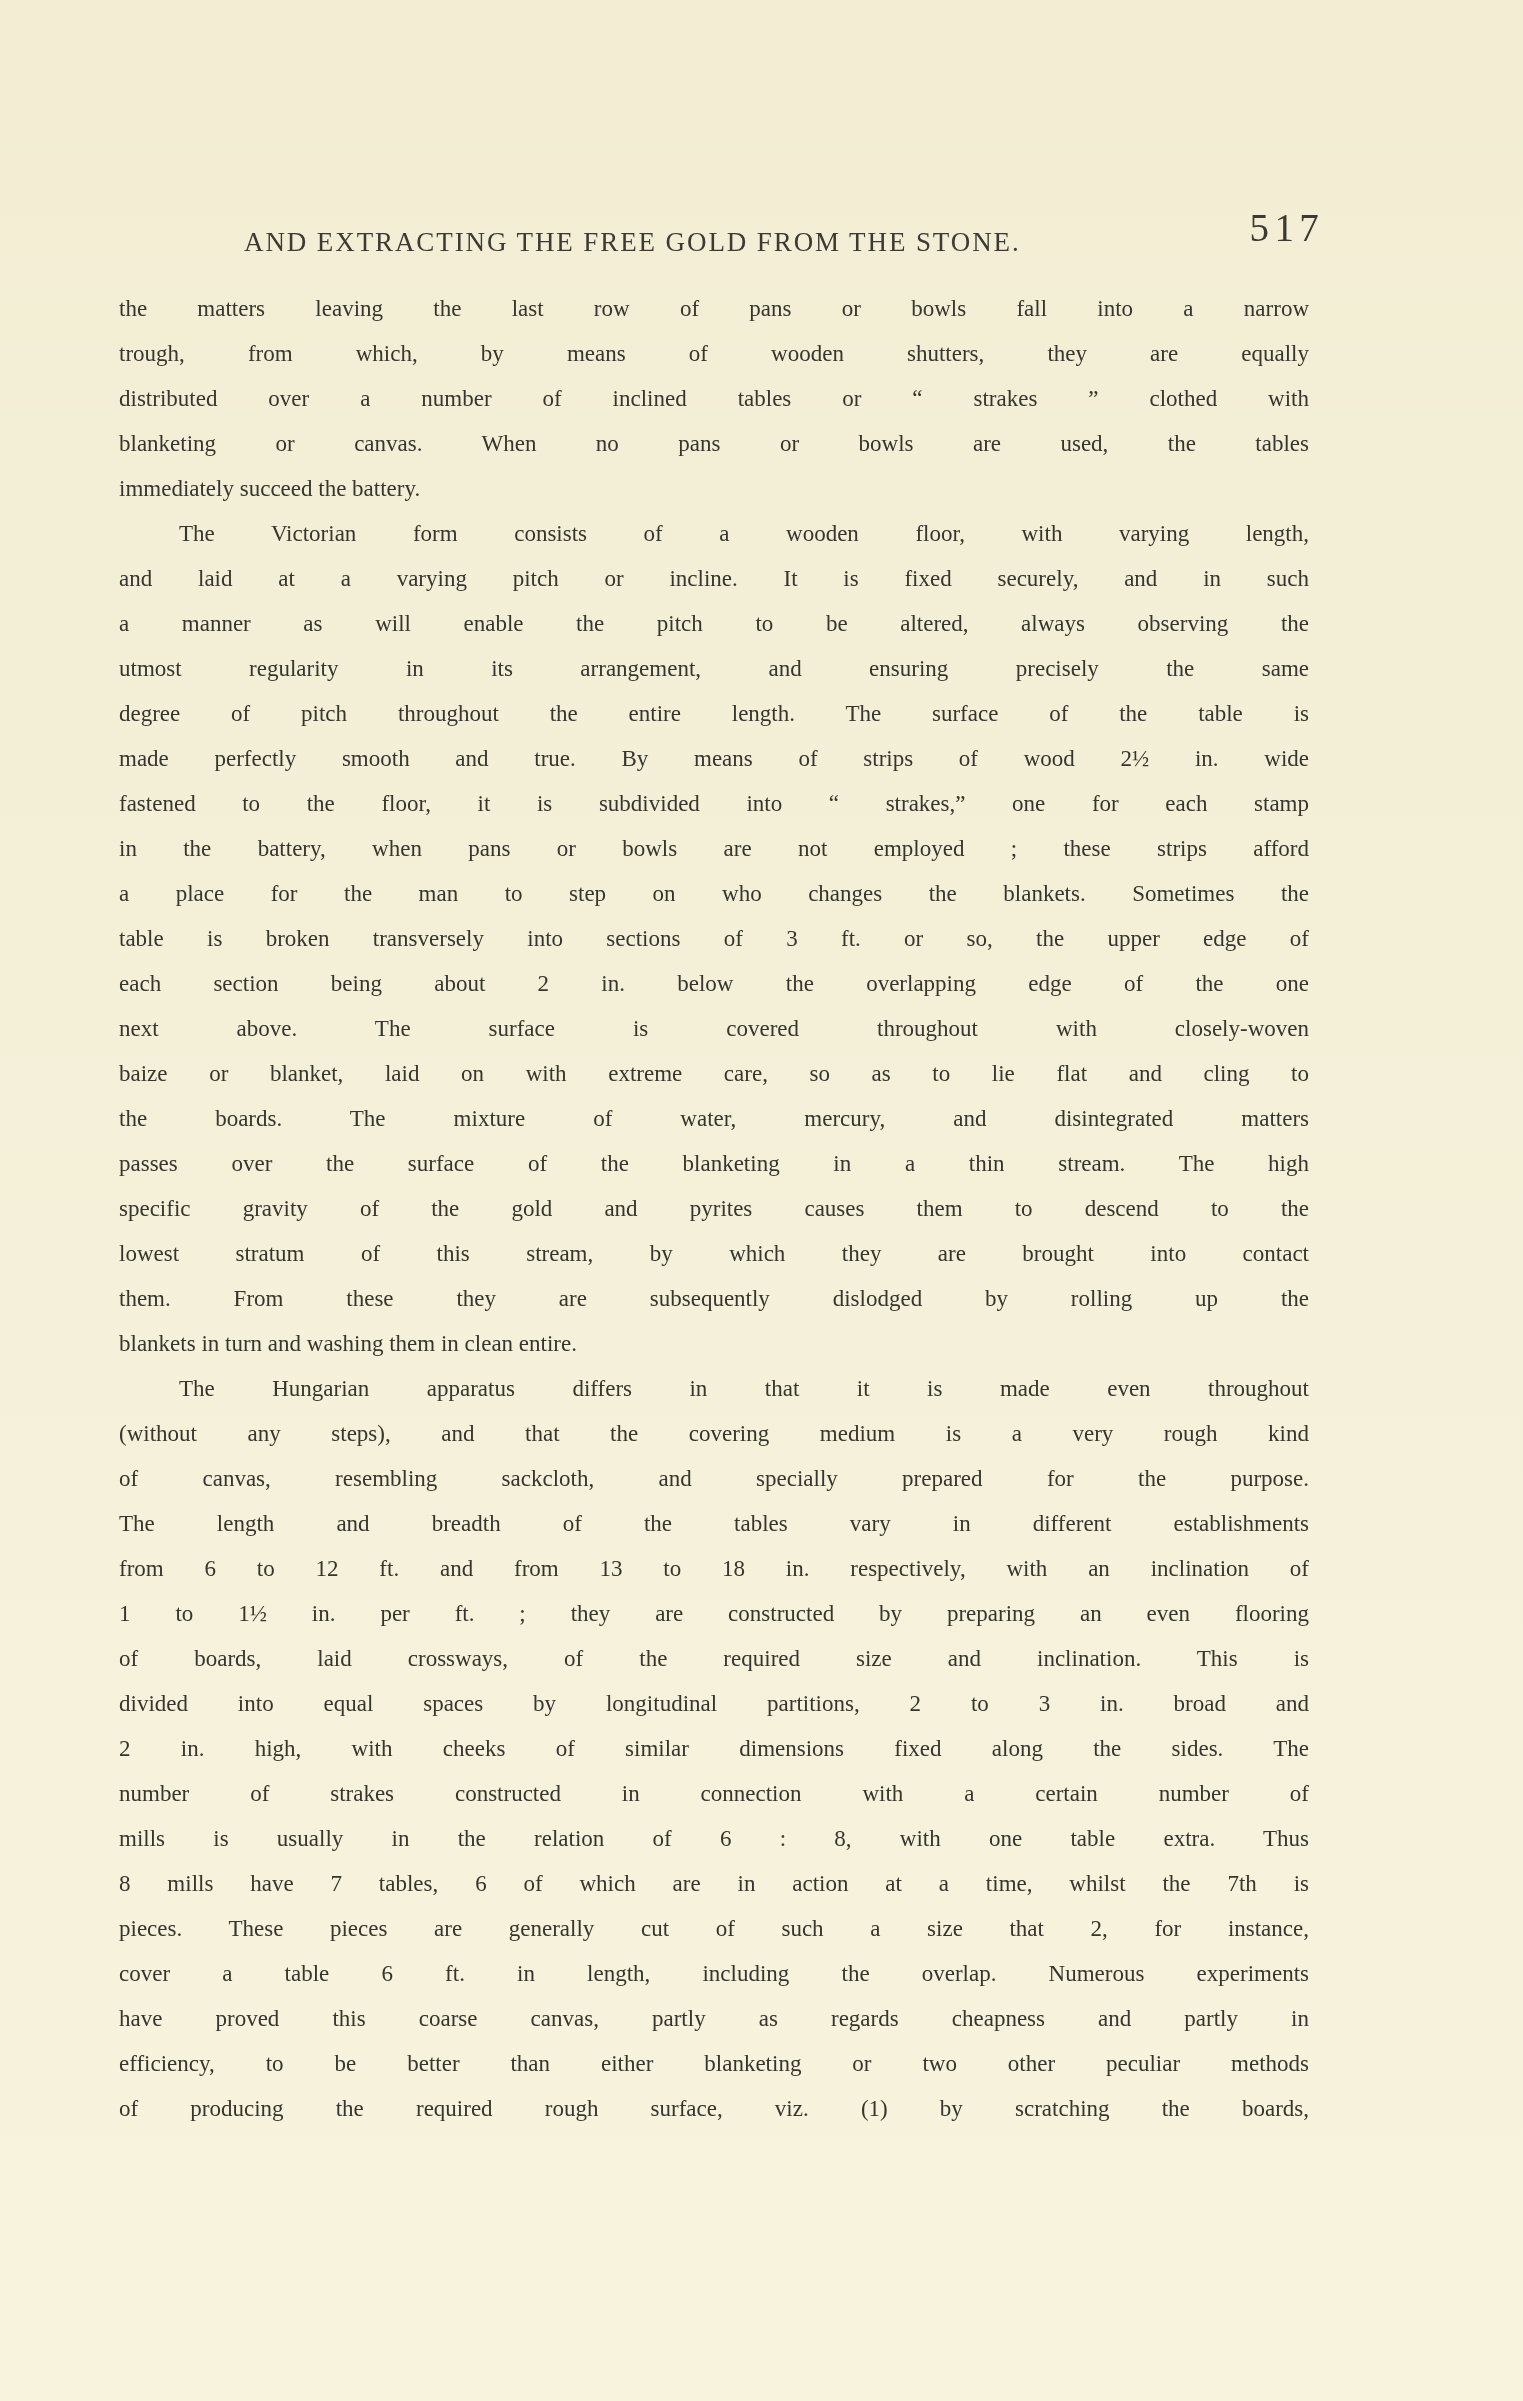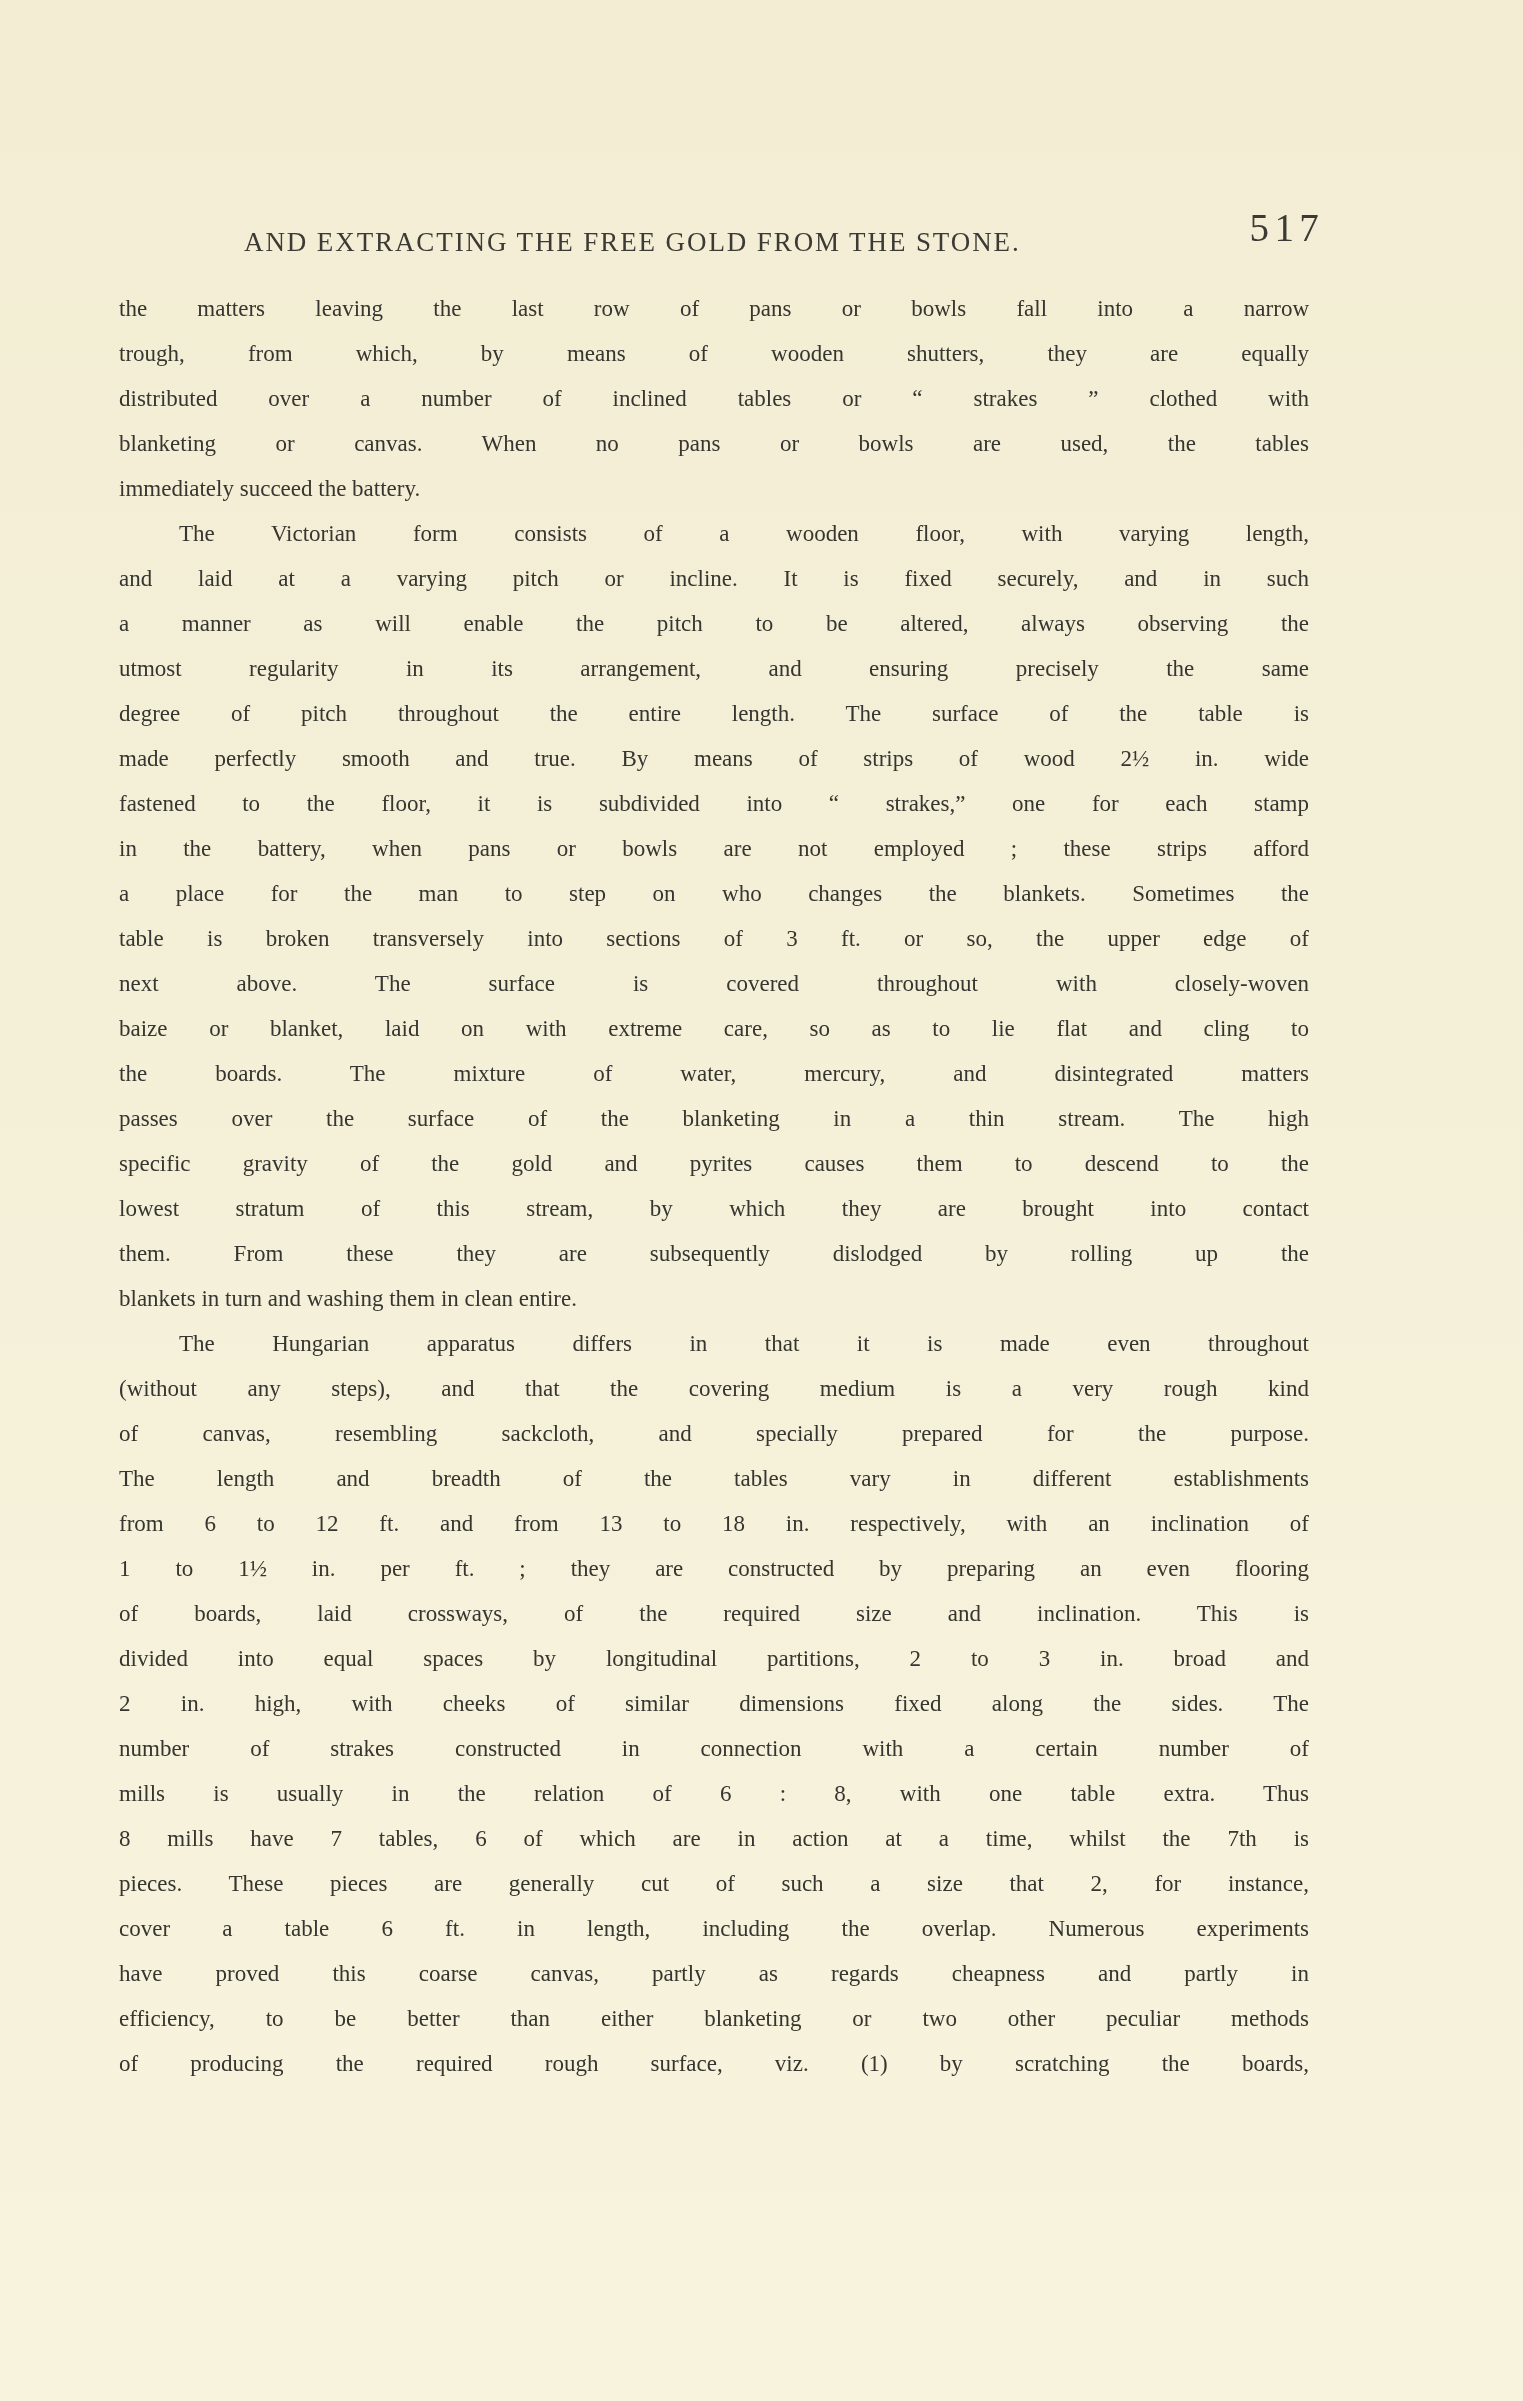--- a/index.html
+++ b/index.html
@@ -94,20 +94,21 @@
       <span class="line indent">The Victorian form consists of a wooden floor, with varying length,</span>
       <span class="line">and laid at a varying pitch or incline. It is fixed securely, and in such</span>
       <span class="line">a manner as will enable the pitch to be altered, always observing the</span>
       <span class="line">utmost regularity in its arrangement, and ensuring precisely the same</span>
       <span class="line">degree of pitch throughout the entire length. The surface of the table is</span>
       <span class="line">made perfectly smooth and true. By means of strips of wood 2½ in. wide</span>
       <span class="line">fastened to the floor, it is subdivided into “ strakes,” one for each stamp</span>
       <span class="line">in the battery, when pans or bowls are not employed ; these strips afford</span>
       <span class="line">a place for the man to step on who changes the blankets. Sometimes the</span>
       <span class="line">table is broken transversely into sections of 3 ft. or so, the upper edge of</span>
+      <span class="line">each section being about 2 in. below the overlapping edge of the one</span>
       <span class="line">next above. The surface is covered throughout with closely-woven</span>
       <span class="line">baize or blanket, laid on with extreme care, so as to lie flat and cling to</span>
       <span class="line">the boards. The mixture of water, mercury, and disintegrated matters</span>
       <span class="line">passes over the surface of the blanketing in a thin stream. The high</span>
       <span class="line">specific gravity of the gold and pyrites causes them to descend to the</span>
       <span class="line">lowest stratum of this stream, by which they are brought into contact</span>
       <span class="line">them. From these they are subsequently dislodged by rolling up the</span>
       <span class="line last">blankets in turn and washing them in clean entire.</span>
     </div>
 

